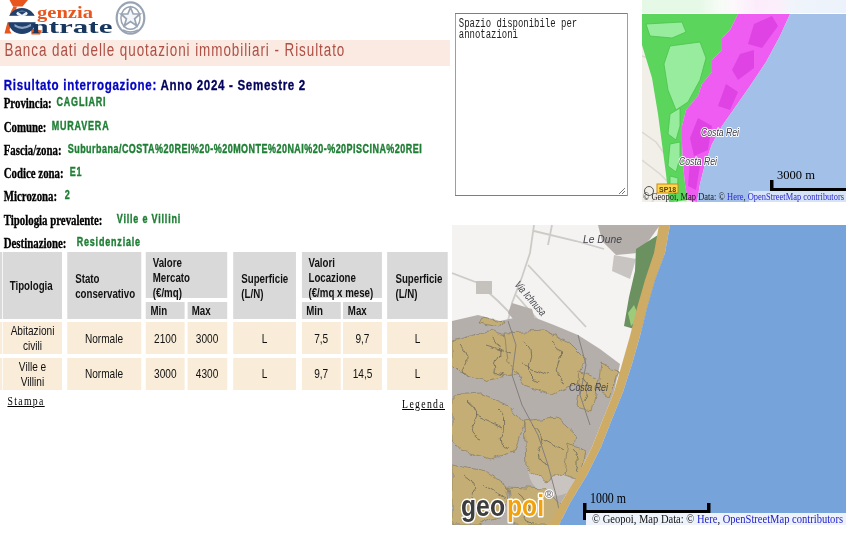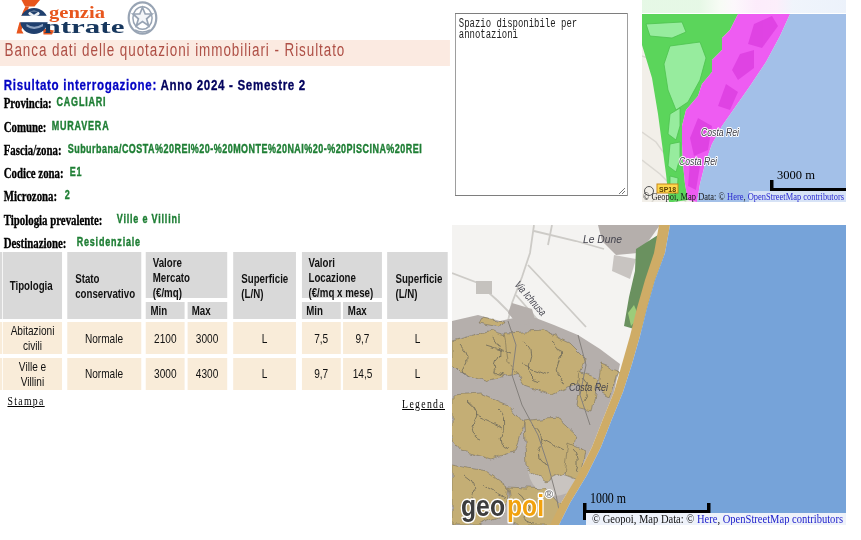--- a/index.html
+++ b/index.html
@@ -74,21 +74,21 @@
 <div class="abs link" style="left:538px;top:395.5px;">Legenda</div>
 
 <div class="abs ta">Spazio disponibile per<br>annotazioni</div>
 
 </div>
 
 <svg class="abs" style="left:618px;top:187px;" width="8" height="8">
   <path d="M1,7 L7,1 M4,7 L7,4" stroke="#777" stroke-width="1" fill="none"></path>
 </svg>
 
-<div class="abs" style="left:14px;top:0;width:150px;height:44px;">
+<div class="abs" style="left:2px;top:0;width:150px;height:44px;">
 <svg width="150" height="40">
 
   <path d="M7.5,0 L26,0 L20.5,6.5 L11,6.5 Z" fill="#e8561d"></path>
   <path d="M11.5,6.5 L15,6.5 L7.5,30 L9.5,33.5 L2.5,33.5 Q5.5,22 7.2,16.5 Q9,10.5 11.5,6.5 Z" fill="#e8561d"></path>
   <path d="M29,28.5 L40,30.5 L38,34.5 L29.5,34.5 Z" fill="#e8561d"></path>
 
   <ellipse cx="20" cy="21" rx="13.7" ry="13" fill="#20406e"></ellipse>
   <ellipse cx="20" cy="13.6" rx="5.6" ry="2.8" fill="#eef1f5"></ellipse>
   <path d="M15,11.2 L25,11.2 L20,14.8 Z" fill="#20406e"></path>
   <rect x="5" y="15.8" width="30" height="6.4" fill="#fff"></rect>

